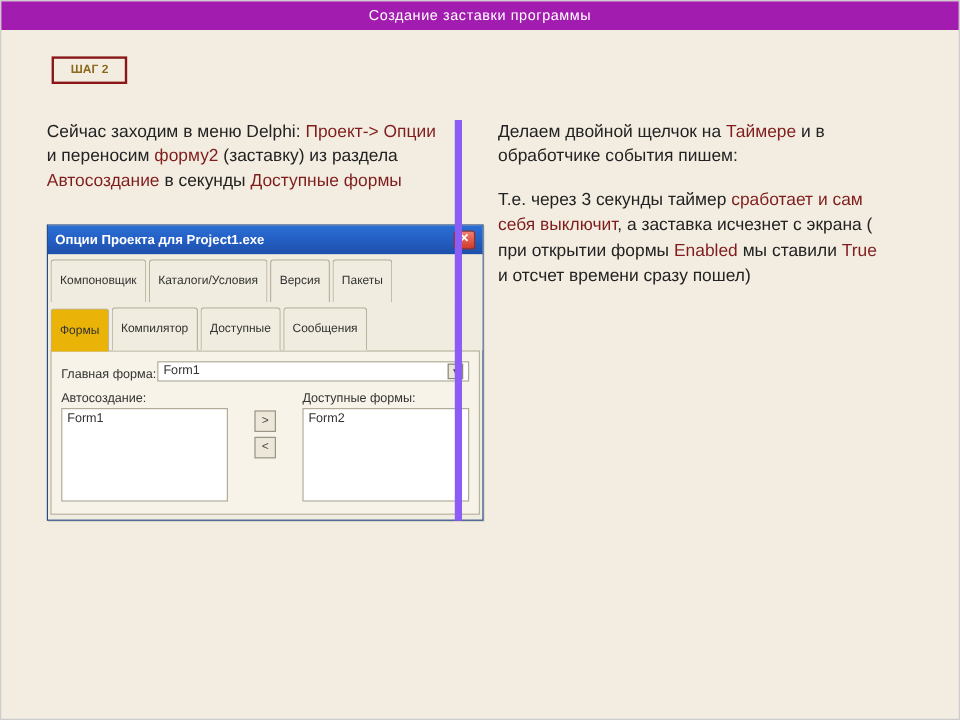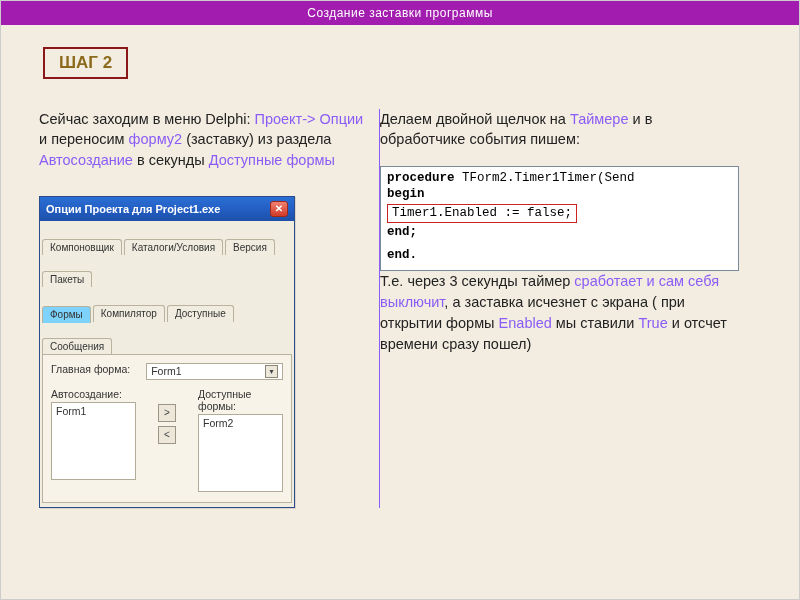--- a/index.html
+++ b/index.html
@@ -18,41 +18,41 @@
     font-size: 12px;
     padding: 5px 0;
     letter-spacing: 0.5px;
   }
   .step-badge {
     display: inline-block;
     margin: 22px 0 0 42px;
     border: 2px solid #8a1818;
     color: #8c6a1c;
     font-weight: bold;
-    font-size: 17px;
+    font-size: 10px;
     padding: 4px 14px;
     background: #f3ede1;
   }
   .content {
     display: flex;
     padding: 30px 30px 0 38px;
     gap: 0;
   }
   .col-left { width: 340px; padding-right: 10px;}
-  .col-right { width: 360px; border-left: 1px solid #8b5cf6; }
+  .col-right { width: 360px; border-left: 6px solid #8b5cf6; padding-left: 30px; }
   .para {
     font-size: 14.5px;
     line-height: 1.4;
     color: #222;
     margin-bottom: 16px;
   }
-  .red-kw { color: #8b5cf6; }
+  .red-kw { color: #7f1d1d; }
   
   .dialog {
-    width: 256px;
+    width: 364px;
     border: 1px solid #2a4c8a;
     background: #f0ece0;
     font-family: Tahoma, sans-serif;
     box-shadow: 1px 1px 0 rgba(0,0,0,.1);
     margin-top: 26px;
   }
   .titlebar {
     background: linear-gradient(to bottom,#2a6fd4,#245fc4 50%,#1c4fa8);
     color: #fff;
     font-size: 11px;
@@ -73,37 +73,37 @@
   .tabs {
     display: flex;
     flex-wrap: wrap;
     font-size: 10px;
     background: #f0ece0;
     padding: 2px 2px 0 2px;
   }
   .tab {
     border: 1px solid #b8b29e;
     border-bottom: none;
-    padding: 2px 7px;
+    padding: 12px 7px;
     margin-right: 2px;
-    margin-top:16px;
+    margin-top:2px;
     background: #f0ece0;
     color:#333;
     border-radius: 3px 3px 0 0;
   }
-  .tab.active { background:#7dd3fc; padding-bottom:3px; position:relative; top:1px;}
+  .tab.active { background:#eab308; padding-bottom:3px; position:relative; top:1px;}
   .tab-body {
     border: 1px solid #b8b29e;
     margin: 0 2px 4px 2px;
     background: #f7f3e8;
     padding: 8px 8px 10px 8px;
     font-size: 10.5px;
     color:#333;
   }
-  .form-row { display:flex; align-items:flex-start; margin-bottom:8px; gap:16px;}
+  .form-row { display:flex; align-items:flex-end; margin-bottom:8px; gap:1px;}
   .wselect {
     flex:1; border:1px solid #b0ac98; background:#fff; font-size:10.5px;
     padding:1px 4px; display:flex; justify-content:space-between; align-items:center;
   }
   .dd-arrow {
     width:13px;height:13px;border:1px solid #8b8776;background:#ece7d9;
     font-size:8px; text-align:center; line-height:11px; color:#444;
   }
   .lists { display:flex; gap:22px; align-items:flex-start;}
   .listcol { flex:1; }
@@ -212,28 +212,20 @@
     </div>
   </div>
 
   <div class="col-right">
     <p class="para">
       <span>Делаем двойной щелчок на </span>
       <span class="red-kw">Таймере</span>
       <span> и в обработчике события пишем:</span>
     </p>
 
-    <div class="code-panel">
-      <div><span class="kw">procedure</span><span> TForm2.Timer1Timer(Send</span></div>
-      <div class="kw">begin</div>
-      <div><span class="hl-box">Timer1.Enabled := false;</span></div>
-      <div class="kw">end;</div>
-      <div style="height:6px"></div>
-      <div class="kw">end.</div>
-    </div>
 
     <p class="explain">
       <span>  Т.е. через 3 секунды таймер </span><span class="red-kw">сработает и сам себя выключит</span><span>, а заставка исчезнет с экрана ( при открытии формы </span><span class="red-kw">Enabled</span><span> мы ставили </span><span class="red-kw">True</span><span>  и отсчет времени сразу пошел)</span>
     </p>
   </div>
 
 </div>
 
 
 

